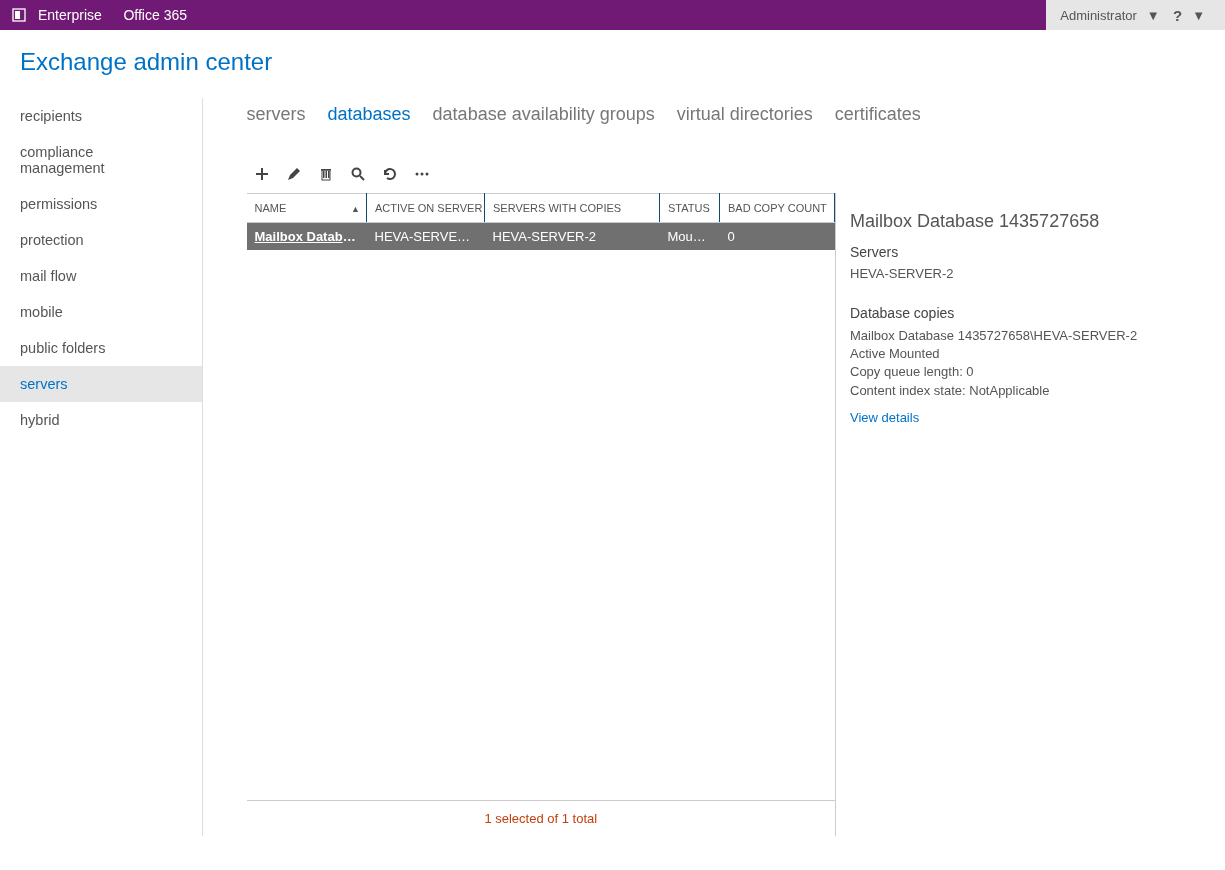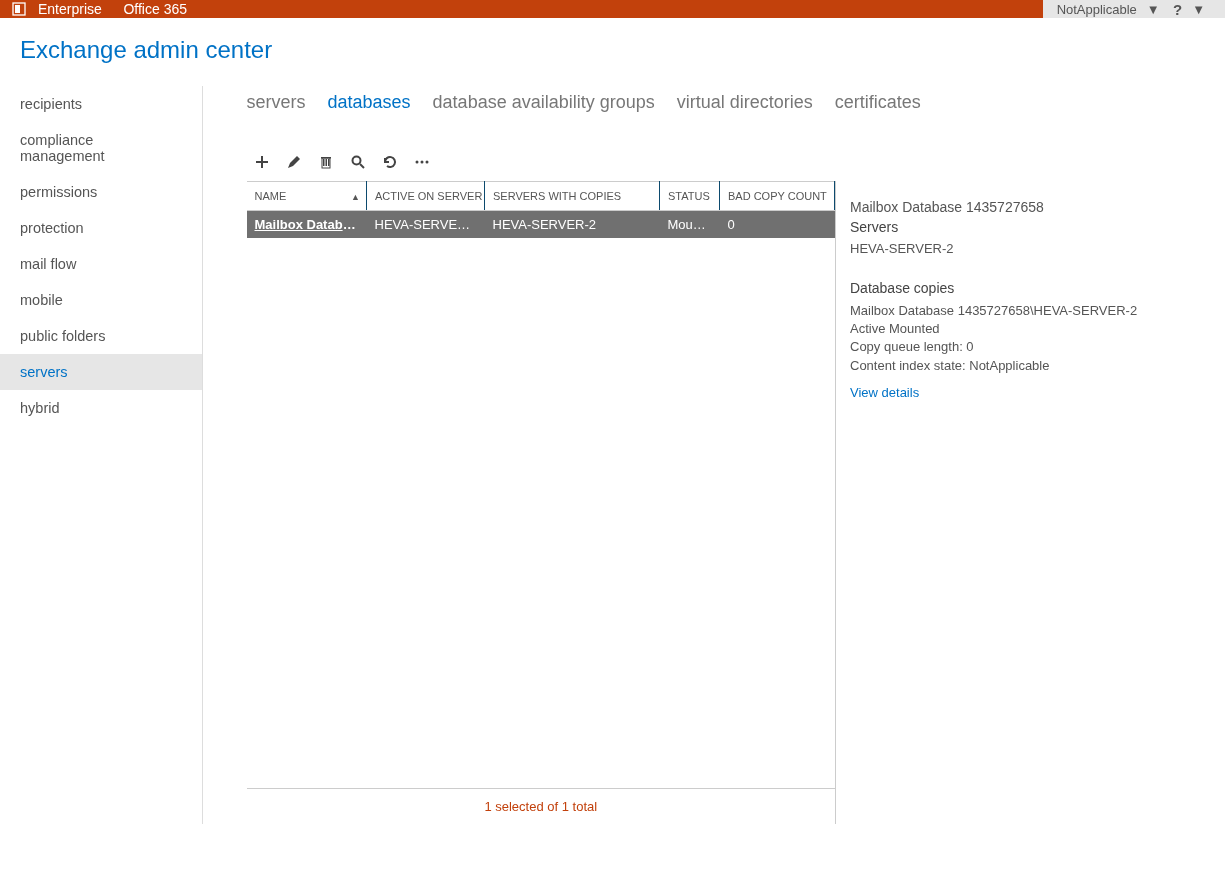--- a/index.html
+++ b/index.html
@@ -1,17 +1,17 @@
 <!DOCTYPE html>
 <html><head>
 <meta charset="utf-8">
 <style>
   * { margin:0; padding:0; box-sizing:border-box; }
   body { font-family:"Segoe UI",Arial,sans-serif; font-size:13px; color:#333; background:#fff; width:1225px; height:870px; overflow:hidden;}
-  .topbar { height:18px; background:#c2410c; color:#fff; display:flex; align-items:center; }
+  .topbar { height:30px; background:#701a75; color:#fff; display:flex; align-items:center; }
   .topbar .logo { width:22px; height:22px; margin:0 8px; display:flex; align-items:center; justify-content:center;}
   .topbar .tabs span { margin-right:18px; cursor:pointer; font-size:14px;}
   .topbar .right { margin-left:auto; background:#e6e6e6; color:#555; height:100%; display:flex; align-items:center; padding:0 14px;}
   .topbar .right span { margin-right:6px; font-size:13px;}
   .down-caret { font-size:10px; color:#555; margin:0 4px;}
   .title { font-size:24px; font-weight:300; color:#0072c6; padding:18px 20px 22px;}
   .main { display:flex; }
   .sidebar { width:232px; border-right:1px solid #ddd; padding:0 0 40px 0;}
   .sidebar-item { padding:10px 20px; color:#555; cursor:pointer; font-size:14.5px;}
   .sidebar-item.active { background:#e6e6e6; color:#0072c6;}
@@ -23,42 +23,42 @@
   .icon-btn { width:18px; height:18px; display:flex; align-items:center; justify-content:center; cursor:pointer; color:#444;}
   .grid-wrap { display:flex; border-top:0; }
   .grid-left { flex:0 0 588px; }
   .grid-right { width:390px; border-left:1px solid #ccc; padding:18px 0 0 14px; font-size:13.5px;}
   table { border-collapse:collapse; width:100%; table-layout:fixed;}
   th { text-align:left; font-size:11px; font-weight:normal; color:#555; padding:8px 8px; border-top:1px solid #ccc; border-bottom:1px solid #ccc; border-right:1px solid #0c4a6e; position:relative; white-space:nowrap; overflow:hidden;}
   th .sort { font-size:9px; position:absolute; right:6px; top:10px;}
   td { padding:6px 8px; color:#fff; background:#707070; font-size:13px; white-space:nowrap; overflow:hidden; text-overflow:ellipsis;}
   .grid-separator-bottom { border-top:1px solid #ccc; margin-top:550px;}
   .statusbar { text-align:center; color:#c2410c; font-size:13px; padding:10px 0;}
-  .detail-title { font-size:14px; color:#555; margin-bottom:4px;}
+  .detail-title { font-size:18px; color:#555; margin-bottom:12px;}
   .detail-label { font-size:14px; margin-bottom:6px; color:#444;}
   .detail-val { font-size:13px; color:#555; margin-bottom:24px;}
   .small { font-size:13px; color:#555; line-height:1.4;}
   .link { color:#0072c6; cursor:pointer; font-size:13px; margin-top:10px; display:inline-block;}
 </style>
 </head>
 <body>
 
 <div class="topbar">
   <div class="logo">
     <svg width="16" height="16" viewBox="0 0 16 16">
         <rect x="2" y="2" width="12" height="12" fill="none" stroke="#fff" stroke-width="1.3"></rect>
         <rect x="4" y="4" width="5" height="8" fill="#fff"></rect>
       </svg>
   </div>
   <div class="tabs">
     <span>Enterprise</span>
     <span>Office 365</span>
   </div>
   <div class="right">
-    <span>NotApplicable</span>
+    <span>Administrator</span>
     <span class="down-caret">▼</span>
     &nbsp;&nbsp;
     <span style="font-weight:bold;font-size:15px;">?</span>
     <span class="down-caret">▼</span>
   </div>
 </div>
 
 <div class="title">Exchange admin center</div>
 
 <div class="main">

